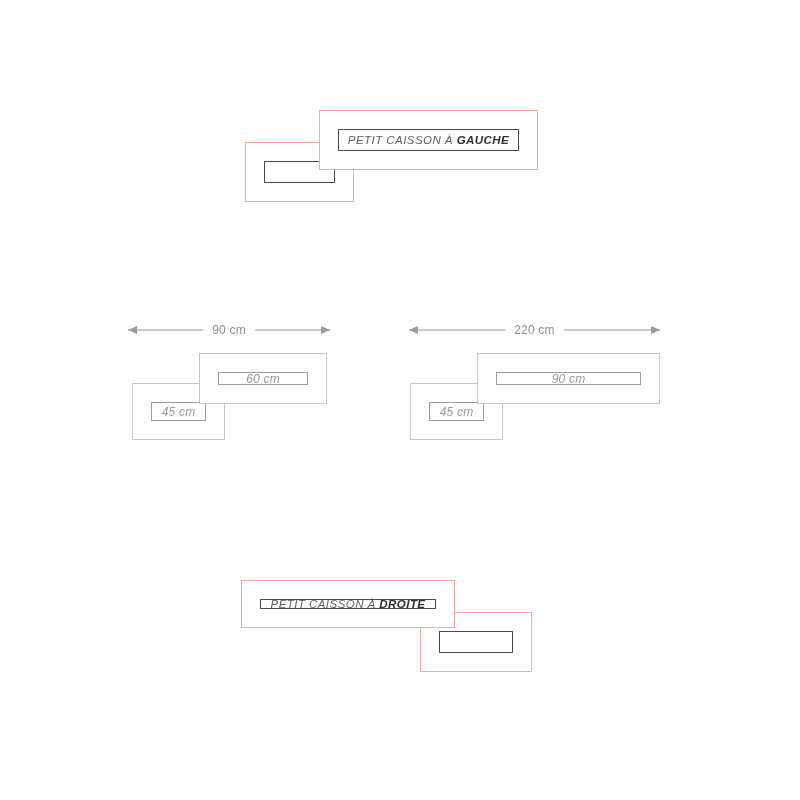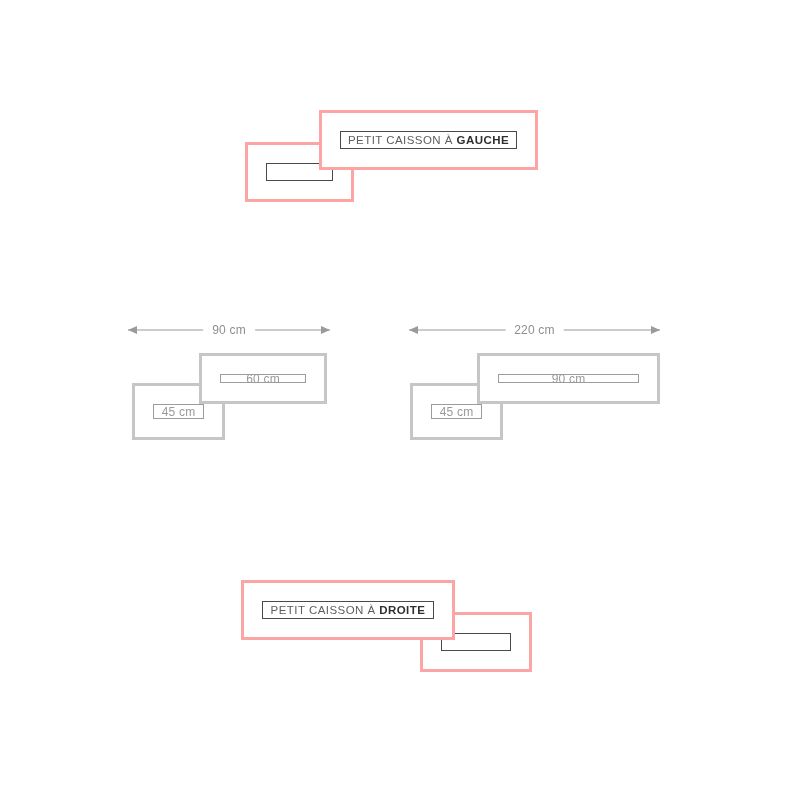--- a/index.html
+++ b/index.html
@@ -22,22 +22,23 @@
     top: 0;
     width: 800px;
     height: 800px;
   }
 
   
   .box {
     position: absolute;
     box-sizing: border-box;
     background: #ffffff;
-    border: 3px solid #fca5a5;
+    border: 1px solid #fca5a5;
     padding: 18px;
+    font-style: italic;
   }
   .box-inner {
     width: 100%;
     height: 100%;
     box-sizing: border-box;
     border: 1px solid #4a4a4a;
     background: #ffffff;
     display: flex;
     align-items: center;
     justify-content: center;
@@ -183,20 +184,20 @@
       </div>
     </div>
   </div>
 
   <div>
 
     <div class="box under" style="left:420px; top:612px; width:112px; height:60px;">
       <div class="box-inner"></div>
     </div>
 
-    <div class="box over" style="left:241px; top:580px; width:214px; height:60px;">
+    <div class="box over" style="left:241px; top:580px; width:214px; height:48px;">
       <div class="box-inner">
         <span class="panel-label"><span>PETIT CAISSON À </span><b>DROITE</b></span>
       </div>
     </div>
   </div>
 
 </div>
 
 </body></html>

